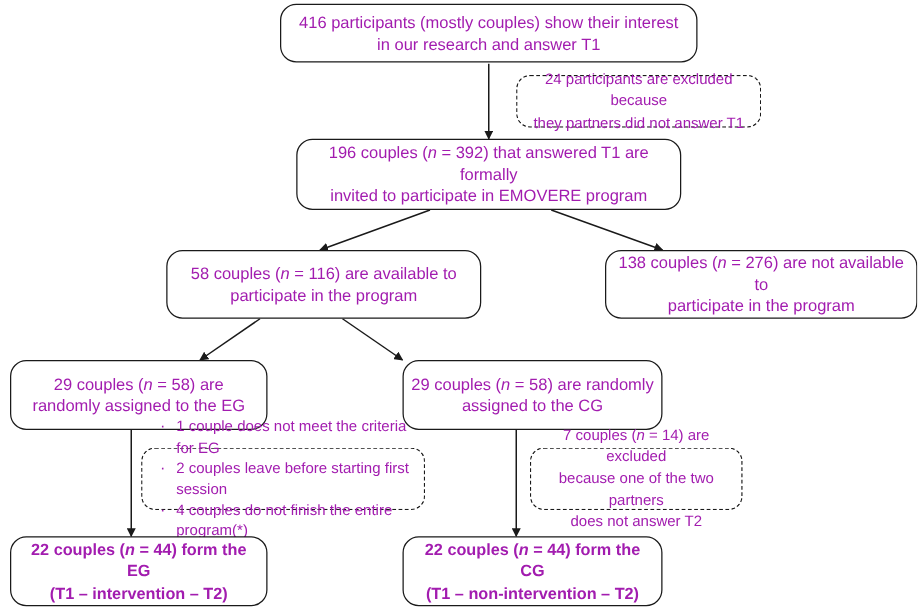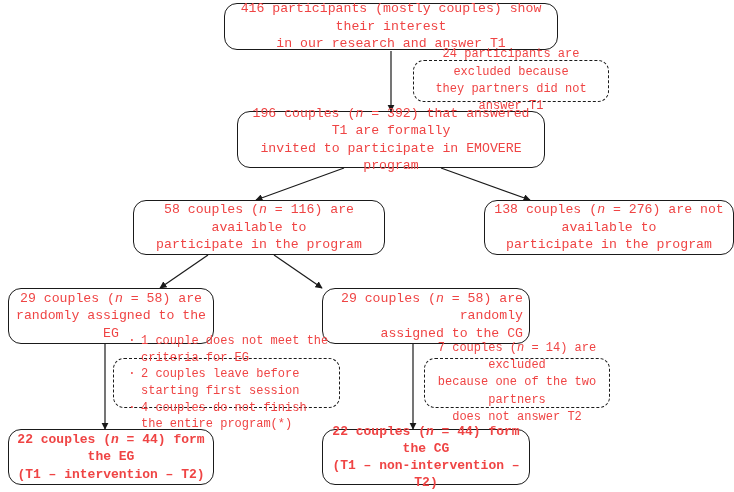--- a/index.html
+++ b/index.html
@@ -5,22 +5,22 @@
   html, body {
     margin: 0;
     padding: 0;
     background: #ffffff;
   }
   #canvas {
     position: relative;
     width: 734px;
     height: 492px;
     background: #ffffff;
-    font-family: Liberation Mono, monospace;
-    color: #ef4444;
+    font-family: Liberation Sans, sans-serif;
+    color: #a21caf;
     overflow: hidden;
   }
   .node {
     position: absolute;
     box-sizing: border-box;
     display: flex;
     align-items: center;
     justify-content: center;
     text-align: center;
     border: 1px solid #1a1a1a;
@@ -127,38 +127,38 @@
     </span>
   </div>
 
   <div class="node solid fs-main" style="left:8px; top:288px; width:206px; height:56px;align-items:center;">
     <span class="txt">
       <span>29 couples (</span><span class="ital">n</span><span> = 58) are</span><br>
       <span>randomly assigned to the EG</span>
     </span>
   </div>
 
-  <div class="node solid fs-main" style="left:322px; top:288px; width:208px; height:56px;text-align:right;">
+  <div class="node solid fs-main" style="left:322px; top:288px; width:208px; height:56px;">
     <span class="txt">
       <span>29 couples (</span><span class="ital">n</span><span> = 58) are randomly</span><br>
       <span>assigned to the CG</span>
     </span>
   </div>
 
   <div class="node dashed fs-note" style="left:113px; top:358px; width:227px; height:50px; padding:3px 5px;">
     <span class="txt">
       <ul class="bullets">
         <li>1 couple does not meet the criteria for EG</li>
         <li>2 couples leave before starting first session</li>
         <li>4 couples do not finish the entire program(*)</li>
       </ul>
     </span>
   </div>
 
-  <div class="node dashed fs-note" style="left:424px; top:358px; width:186px; height:50px;">
+  <div class="node dashed fs-note" style="left:424px; top:358px; width:170px; height:50px;">
     <span class="txt note-center">
       <span>7 couples (</span><span class="ital">n</span><span> = 14) are excluded</span><br>
       <span>because one of the two partners</span><br>
       <span>does not answer  T2</span>
     </span>
   </div>
 
   <div class="node solid fs-bold" style="left:8px; top:429px; width:206px; height:56px;">
     <span class="txt">
       <span>22 couples (</span><span class="ital">n</span><span> = 44) form the EG</span><br>

